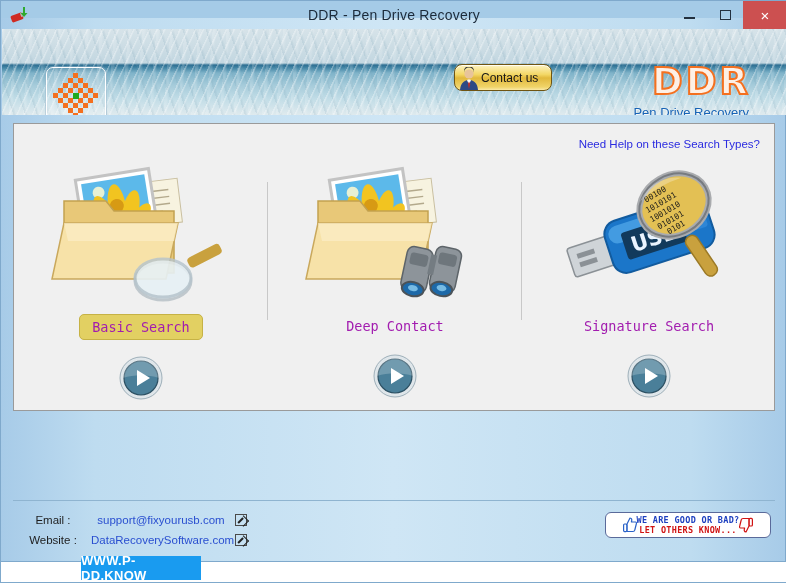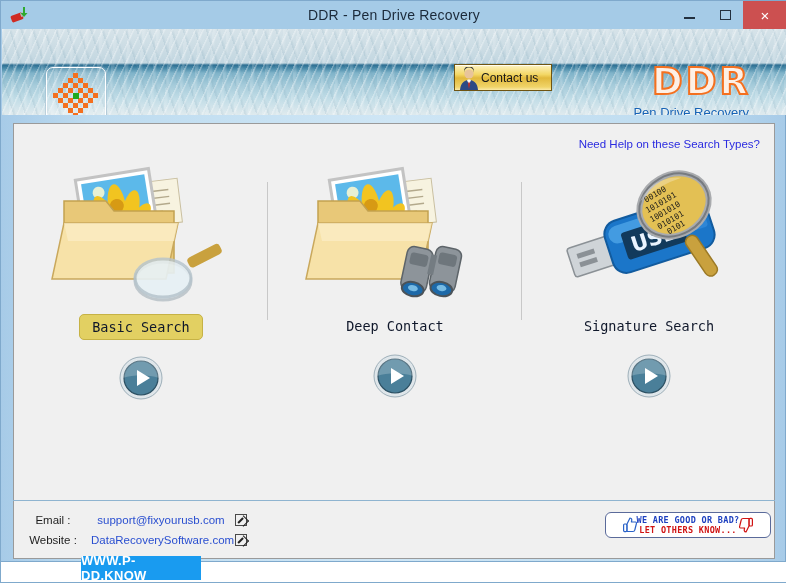--- a/index.html
+++ b/index.html
@@ -19,21 +19,21 @@
     width: 786px;
     height: 583px;
     background: linear-gradient(to right, #a7cbe8 0%, #bedcf0 12%, #cfe6f5 50%, #bedcf0 88%, #a7cbe8 100%);
     border: 1px solid #7fa9cc;
   }
 
   
   .titlebar {
     position: absolute;
     left: 0; top: 0;
-    width: 786px; height: 28px;
+    width: 786px; height: 17px;
     background: #a5cbe7;
     display: flex;
     align-items: center;
   }
   .app-icon {
     position: absolute;
     left: 9px; top: 4px;
     width: 20px; height: 20px;
   }
   .title-text {
@@ -106,21 +106,21 @@
     box-shadow: 0 0 0 1px rgba(150,180,200,.45);
     z-index: 3;
   }
   .logo-box svg { display:block; }
 
   .contact-btn {
     position: absolute;
     left: 452px; top: 35px;
     width: 98px; height: 27px;
     border: 1px solid #6f5513;
-    border-radius: 0;
+    border-radius: 8px;
     background: linear-gradient(to bottom, #fdf3c2 0%, #f3d765 38%, #e2b93c 52%, #f0d469 88%, #fbeaa8 100%);
     box-shadow: inset 0 1px 0 rgba(255,255,255,.8);
     display: flex; align-items: center;
     z-index: 3;
     cursor: pointer;
   }
   .contact-btn .label {
     font-size: 12px; color: #161616;
     margin-left: 26px;
     white-space: nowrap;
@@ -149,21 +149,21 @@
     font-weight: normal;
     color: #1763b5;
     z-index: 3;
     text-shadow: 0 1px 0 rgba(255,255,255,.7);
   }
 
   
   .content-panel {
     position: absolute;
     left: 12px; top: 122px;
-    width: 762px; height: 436px;
+    width: 762px; height: 288px;
     background: #f0f0f0;
     border: 1px solid #9a9a9a;
   }
 
   .help-link {
     position: absolute;
     right: 14px; top: 14px;
     font-size: 11.5px;
     color: #2a2ae0;
     cursor: pointer;
@@ -195,21 +195,21 @@
   .opt-art {
     height: 150px;
     display: flex;
     align-items: center;
     justify-content: center;
     margin-top: 2px;
   }
   .opt-label {
     font-family: "DejaVu Sans Mono", monospace;
     font-size: 13.5px;
-    color: #0f172a;
+    color: #a21caf;
     padding: 4px 12px;
     border-radius: 5px;
     margin-top: 4px;
   }
   .opt-label.selected {
     background: #e2d062;
     border: 1px solid #c6b245;
   }
 
   .play-btn {

